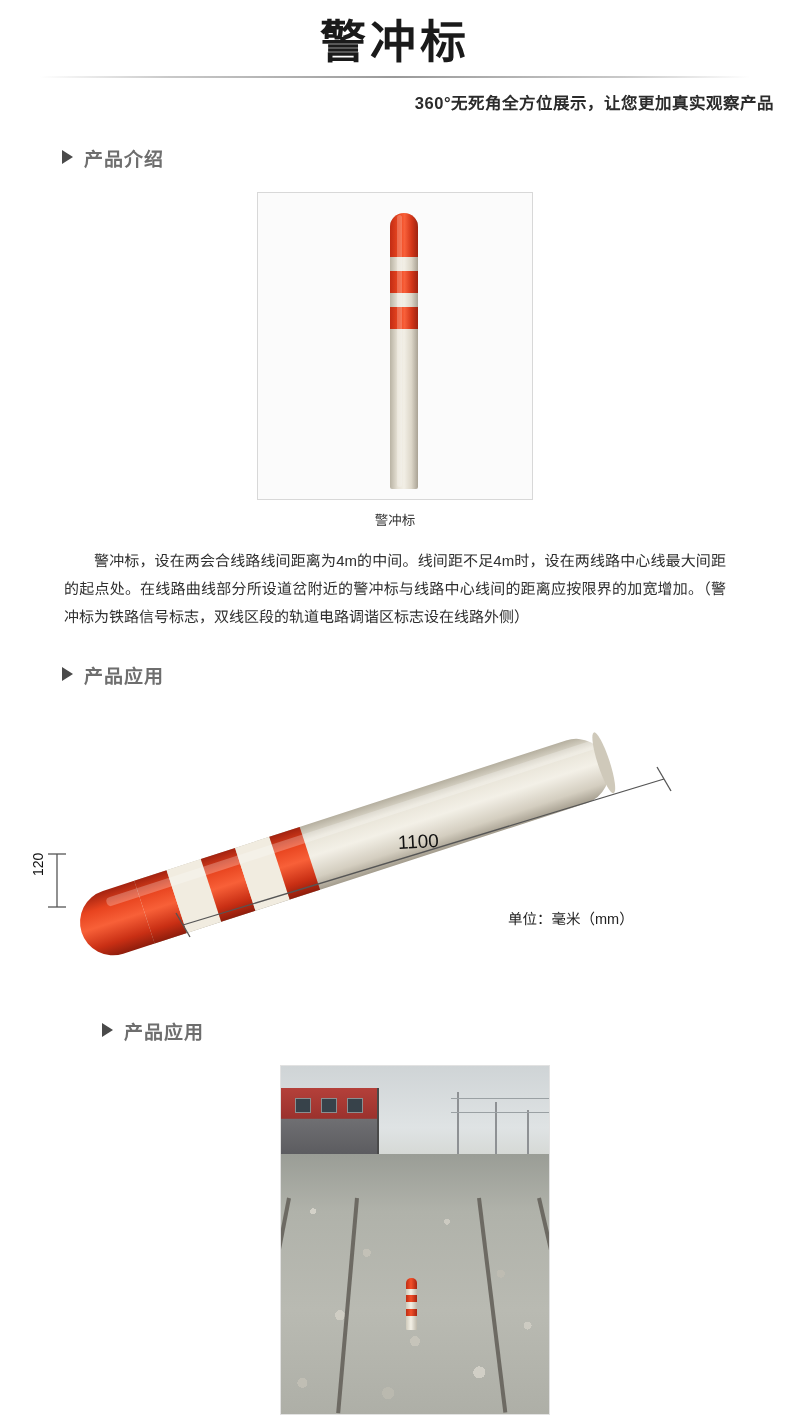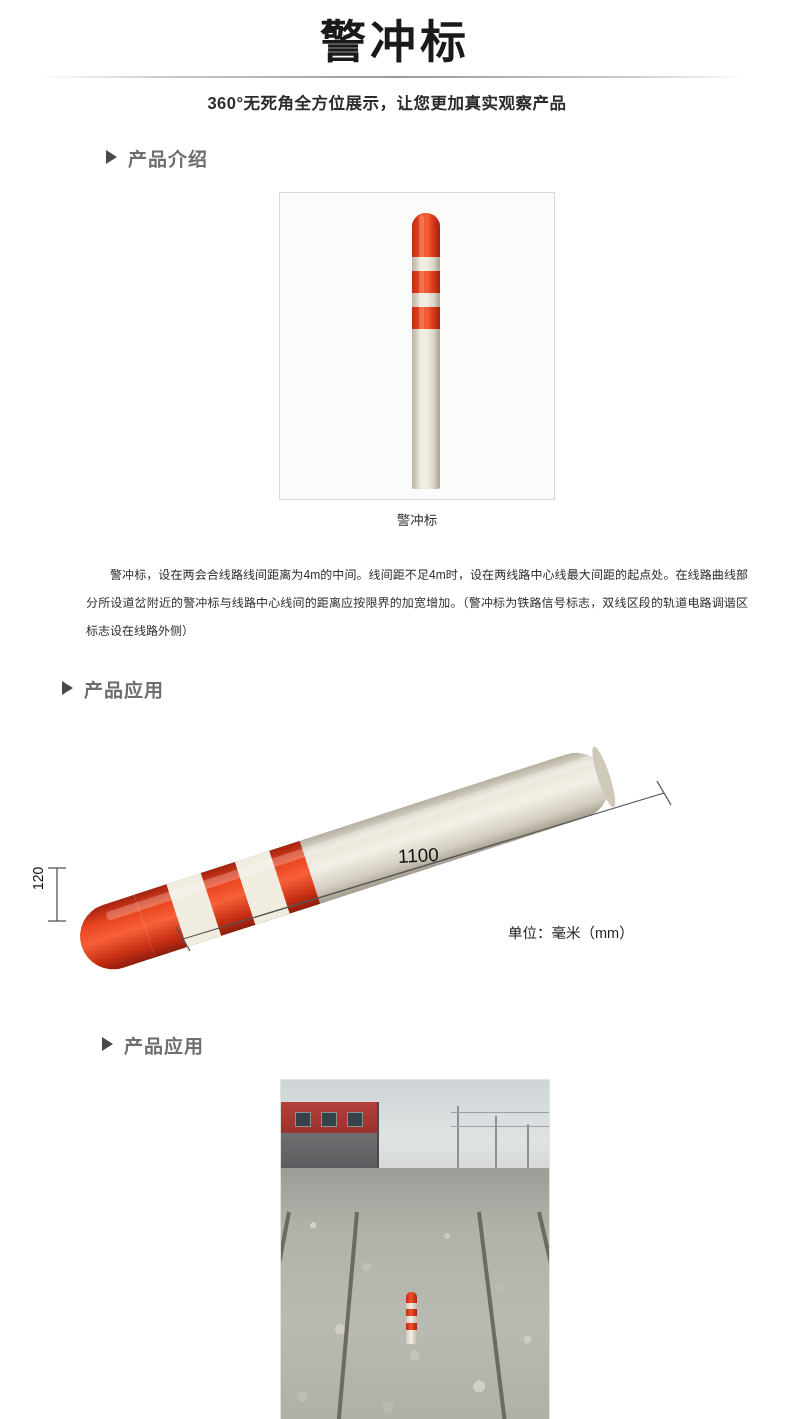--- a/index.html
+++ b/index.html
@@ -45,21 +45,21 @@
     left: 40px;
     width: 710px;
     height: 2px;
     background: linear-gradient(to right, rgba(255,255,255,0) 0%, #c9c9c9 18%, #9a9a9a 50%, #c9c9c9 82%, rgba(255,255,255,0) 100%);
   }
   .header-sub {
     position: absolute;
     top: 90px;
     left: 0;
     width: 774px;
-    text-align: center;
+    text-align: right;
     font-size: 16.5px;
     font-weight: bold;
     color: #2b2b2b;
     letter-spacing: 0.5px;
   }
 
   
   .section-head {
     display: flex;
     align-items: center;
@@ -75,21 +75,21 @@
     margin-right: 11px;
   }
   .section-head-label {
     font-size: 19px;
     font-weight: bold;
     color: #6e6e6e;
     letter-spacing: 1px;
   }
 
   
-  .intro-block { margin-top: 20px; padding-left: 44px; }
+  .intro-block { margin-top: 20px; }
   .photo-frame {
     margin: 18px auto 0 auto;
     width: 274px;
     height: 306px;
     border: 1px solid #d8d8d8;
     background: #fbfbfb;
     position: relative;
     overflow: hidden;
   }
   .photo-caption {
@@ -135,22 +135,22 @@
     position: absolute;
     left: 7px; top: 2px;
     width: 5px; height: 272px;
     background: rgba(255,255,255,0.22);
     border-radius: 3px;
   }
 
   
   .desc {
     width: 662px;
-    margin: 32px auto 0 auto;
-    font-size: 12px;
+    margin: 18px auto 0 auto;
+    font-size: 15px;
     line-height: 28px;
     color: #2f2f2f;
     text-align: justify;
     text-indent: 2em;
   }
 
   
   .spec-block { margin-top: 26px; }
   .spec-stage {
     position: relative;

